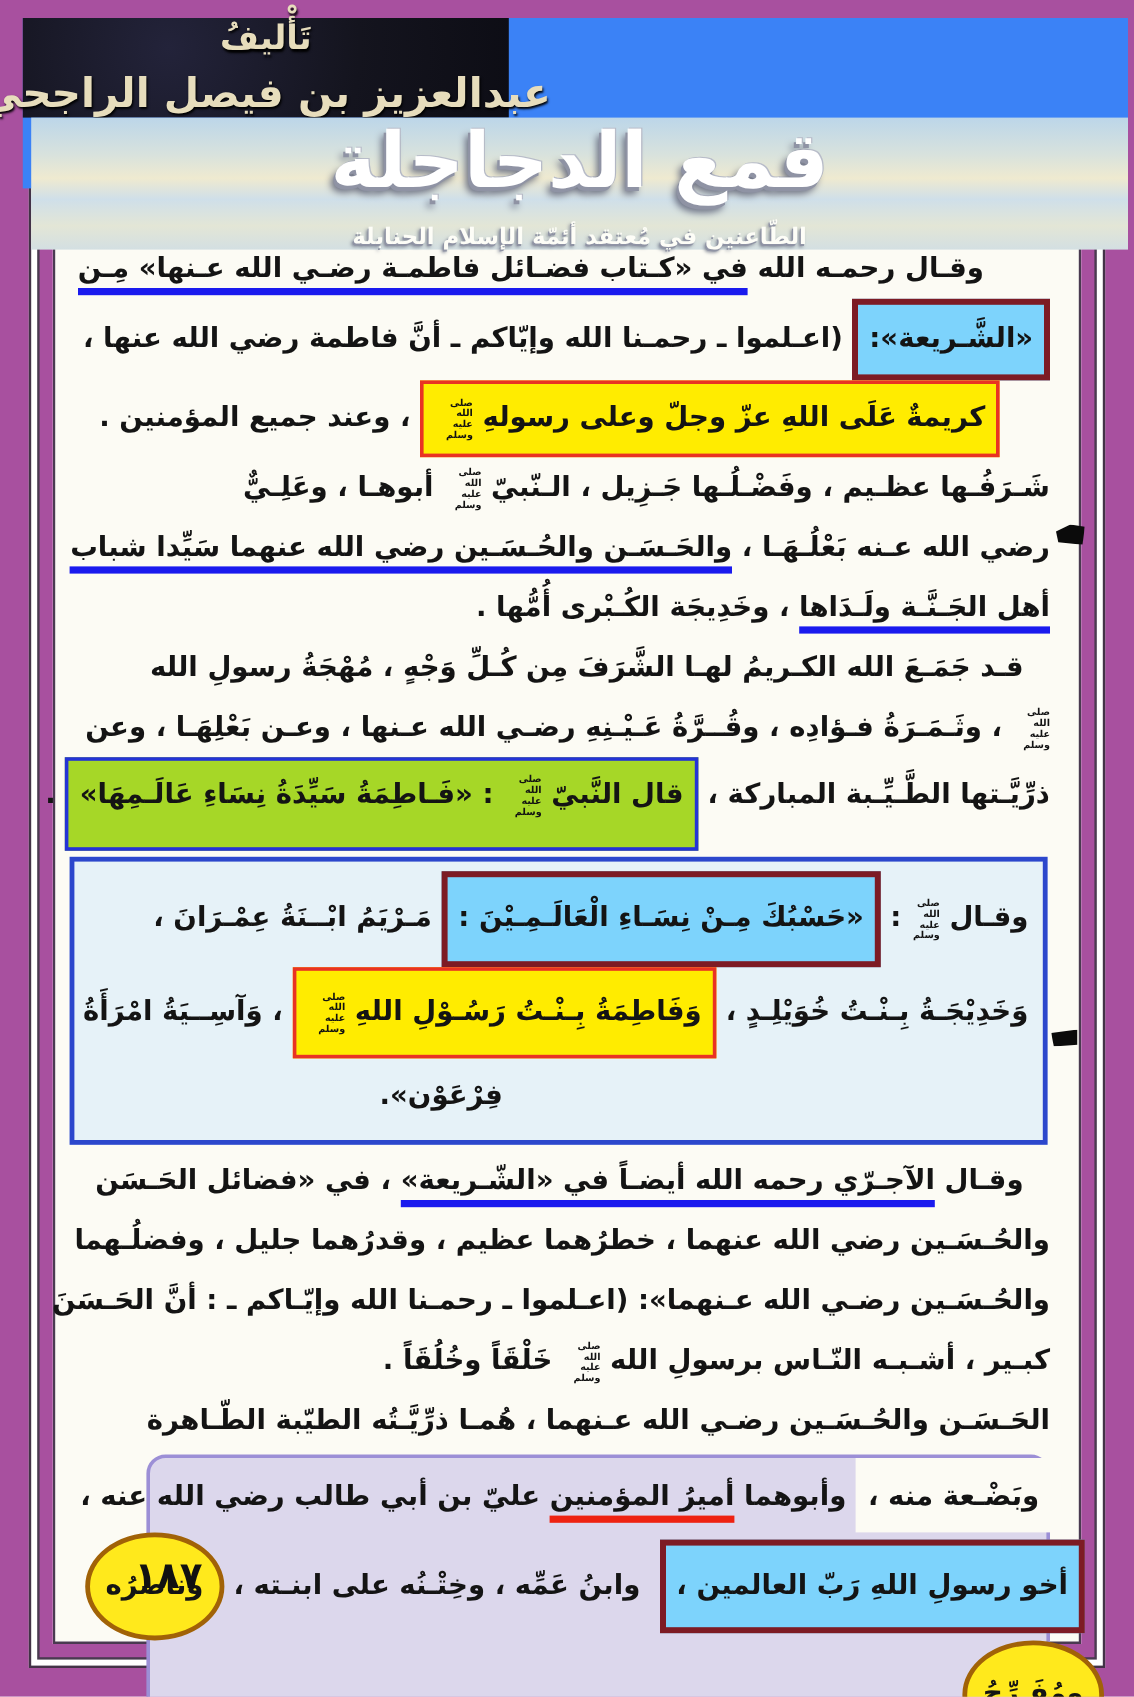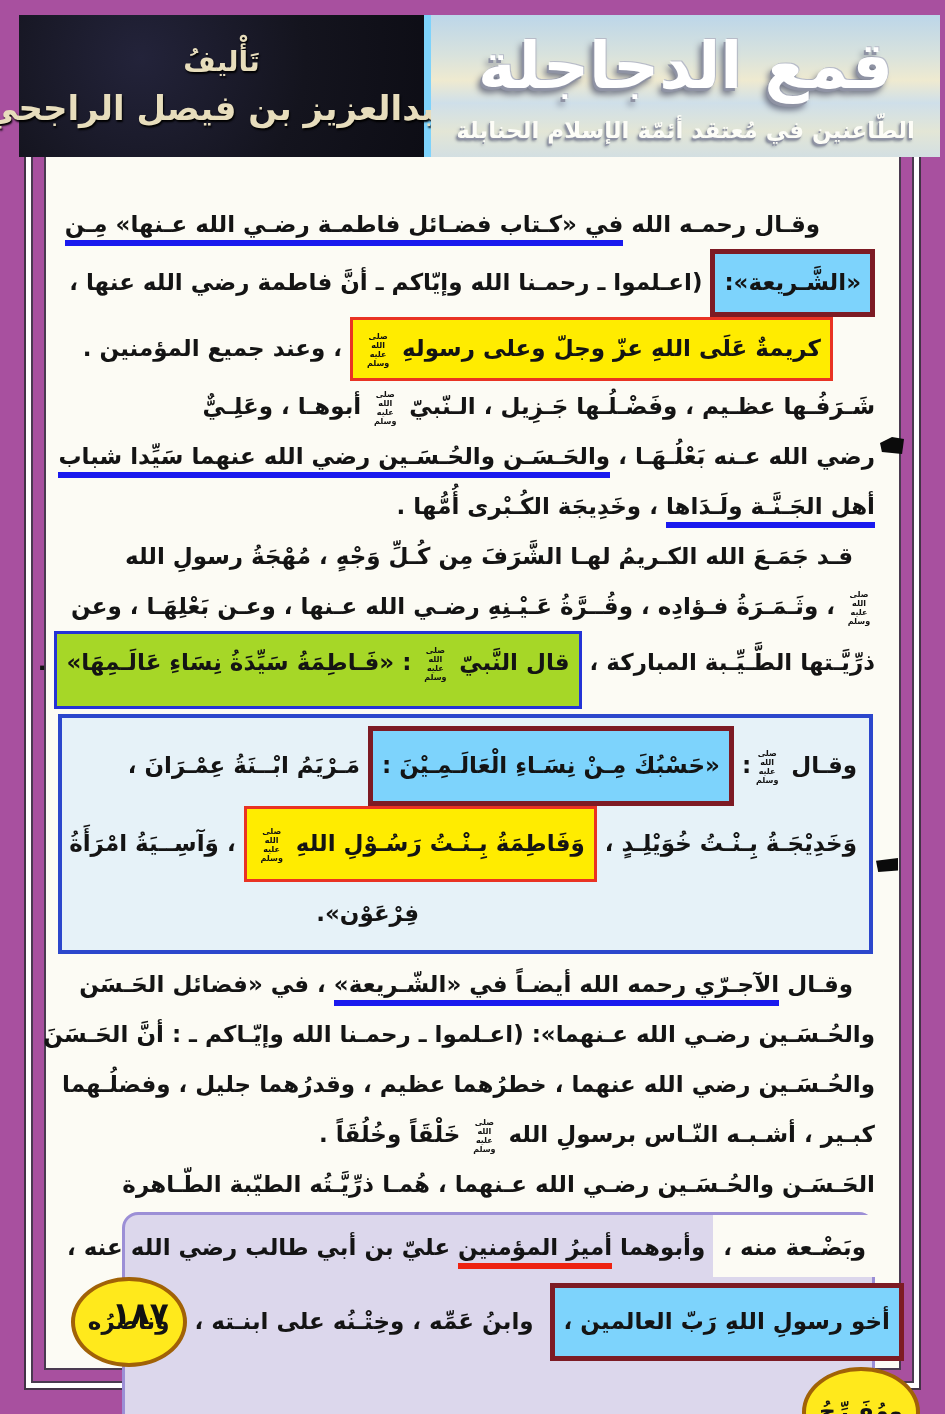--- a/index.html
+++ b/index.html
@@ -9,32 +9,32 @@
     font-family:"DejaVu Sans","Liberation Sans",sans-serif;
   }
   
   .frame-outer{position:absolute;inset:0;border:24px solid #a8509f;pointer-events:none;z-index:1;}
   .frame-outer-edge{position:absolute;inset:24px;border:2px solid #433247;pointer-events:none;z-index:1;}
   .frame-inner{position:absolute;inset:33px;border:11px solid #a8509f;
     box-shadow:0 0 0 2px #4a3a50, inset 0 0 0 2px #4a3a50;pointer-events:none;z-index:1;}
   .page-surface{position:absolute;inset:46px;background:#fcfbf4;z-index:0;}
 
   
-  .header{position:absolute;top:15px;left:19px;width:921px;height:142px;display:flex;z-index:4;background:#7dd3fc;}
+  .header{position:absolute;top:15px;left:19px;width:921px;height:142px;display:flex;z-index:4;background:#3b82f6;flex-direction:column;}
   .header-left{width:405px;height:100%;background:
      radial-gradient(circle at 30% 30%, #23233a 0%, #14141e 55%, #0d0d15 100%);
      color:#e7ddbc;display:flex;flex-direction:column;align-items:center;justify-content:center;gap:10px;}
   .author-label{font-size:28px;font-weight:700;text-shadow:1px 2px 2px #000;}
   .author-name{font-size:34px;font-weight:700;letter-spacing:1px;text-shadow:1px 2px 2px #000;white-space:nowrap;}
   .header-right{flex:1;height:100%;margin-left:7px;background:
      linear-gradient(180deg,#bcd6e9 0%,#d8e2dd 28%,#efead0 46%,#cfdfe9 62%,#e3e6d6 82%,#d3dfe2 100%);
      display:flex;flex-direction:column;align-items:center;justify-content:center;}
   .main-title{font-size:64px;font-weight:700;color:#ffffff;letter-spacing:3px;
      text-shadow:-2px 3px 0 #8f93a4, -4px 6px 6px #6d7284, 1px -1px 0 #b9bdc9;}
-  .subtitle{font-size:23px;font-weight:700;color:#fdfdf7;margin-top:14px;letter-spacing:1px;
+  .subtitle{font-size:19px;font-weight:700;color:#fdfdf7;margin-top:14px;letter-spacing:1px;
      text-shadow:-1px 2px 0 #8f93a4, -2px 3px 3px #777d8e;}
 
   
   .content{position:absolute;top:199px;right:70px;left:58px;z-index:3;
      direction:rtl;text-align:right;font-size:23px;font-weight:700;color:#141414;line-height:50px;}
   .line{white-space:nowrap;}
   .ind-a{margin-right:55px;margin-left:44px;}
   .ind-b{margin-right:42px;}
   .ind-c{margin-right:22px;}
   .ind-far{margin-right:438px;}
@@ -50,21 +50,21 @@
   .seg-bb2{margin-left:8px;margin-right:-40px;position:relative;z-index:2;}
   .seg-yb{background:#ffec00;border:3px solid #e93323;padding:3px 9px 5px;display:inline-block;}
   .seg-gb{background:#a6d727;border:3px solid #2433d6;padding:3px 9px 19px;display:inline-block;}
   .seg-el,.seg-elr{background:#ffe91c;border:4px solid #a16207;border-radius:50%;
      padding:10px 13px 12px;display:inline-block;position:relative;z-index:2;}
   .seg-el{margin-left:-38px;}
   .seg-elr{margin-right:-56px;}
   .seg-ws{display:inline-block;background:#fcfbf4;position:relative;z-index:2;
      margin:-12px -14px 0 0;padding:2px 12px 0 10px;}
 
-  .saw{display:inline-block;width:32px;font-size:8px;line-height:9px;text-align:center;
+  .saw{display:inline-block;width:32px;font-size:8px;line-height:9px;
      vertical-align:-10px;white-space:normal;font-weight:700;color:#111;}
 
   .pageno{position:absolute;top:1295px;left:112px;z-index:3;font-size:31px;font-weight:700;color:#111;}
 
   .margin-mark-1{position:absolute;top:437px;left:880px;width:24px;height:17px;background:#0b0b0b;z-index:3;
      clip-path:polygon(0 35%,50% 0,100% 12%,92% 100%,8% 88%);}
   .margin-mark-2{position:absolute;top:858px;left:876px;width:22px;height:14px;background:#0b0b0b;z-index:3;
      clip-path:polygon(0 20%,100% 0,100% 90%,10% 100%);}
 </style>
 </head>
@@ -105,22 +105,22 @@
       <div class="line"><span class="seg-pl"><span class="saw">صلى الله عليه وسلم</span> ، وثَـمَـرَةُ فـؤادِه ، وقُــرَّةُ عَـيْـنِهِ رضـي الله عـنها ، وعـن بَعْلِهَـا ، وعن</span></div>
       <div class="line"><span class="seg-pl">ذرِّيَّـتها الطَّـيِّـبة المباركة ، </span><span class="seg-gb">قال النَّبيّ <span class="saw">صلى الله عليه وسلم</span> : «فَـاطِمَةُ سَيِّدَةُ نِسَاءِ عَالَـمِهَا»</span><span class="seg-pl"> .</span></div>
     </div>
     <div class="block block-bluebox">
       <div class="line"><span class="seg-pl">وقـال <span class="saw">صلى الله عليه وسلم</span>: </span><span class="seg-bb">«حَسْبُكَ مِـنْ نِسَـاءِ الْعَالَـمِـيْنَ :</span><span class="seg-pl"> مَـرْيَمُ ابْــنَةُ عِمْـرَانَ ،</span></div>
       <div class="line"><span class="seg-pl">وَخَدِيْجَـةُ بِـنْـتُ خُوَيْلِـدٍ ، </span><span class="seg-yb">وَفَاطِمَةُ بِـنْـتُ رَسُـوْلِ اللهِ <span class="saw">صلى الله عليه وسلم</span></span><span class="seg-pl"> ، وَآسِــيَةُ امْرَأَةُ</span></div>
       <div class="line ind-far"><span class="seg-pl">فِرْعَوْن».</span></div>
     </div>
     <div class="block block-plain">
       <div class="line ind-c"><span class="seg-pl">وقـال </span><span class="seg-bul">الآجـرّي رحمه الله أيضـاً في «الشّـريعة»</span><span class="seg-pl"> ، في «فضائل الحَـسَن</span></div>
+      <div class="line"><span class="seg-pl">والحُـسَـين رضي الله عنهما ، خطرُهما عظيم ، وقدرُهما جليل ، وفضلُـهما</span></div>
       <div class="line"><span class="seg-pl">والحُـسَـين رضـي الله عـنهما»: (اعـلموا ـ رحمـنا الله وإيّـاكم ـ : أنَّ الحَـسَنَ</span></div>
-      <div class="line"><span class="seg-pl">والحُـسَـين رضي الله عنهما ، خطرُهما عظيم ، وقدرُهما جليل ، وفضلُـهما</span></div>
       <div class="line"><span class="seg-pl">كبـير ، أشـبـه النّـاس برسولِ الله <span class="saw">صلى الله عليه وسلم</span> خَلْقَاً وخُلُقَاً .</span></div>
     </div>
     <div class="block block-plain">
       <div class="line"><span class="seg-pl">الحَـسَـن والحُـسَـين رضـي الله عـنهما ، هُمـا ذرِّيَّـتُه الطيّبة الطّـاهرة</span></div>
     </div>
     <div class="block block-lavbox">
       <div class="line"><span class="seg-ws">وبَضْـعة منه ،</span><span class="seg-pl"> وأبوهما </span><span class="seg-rul">أميرُ المؤمنين</span><span class="seg-pl"> عليّ بن أبي طالب رضي الله عنه ،</span></div>
       <div class="line"><span class="seg-bb seg-bb2">أخو رسولِ اللهِ رَبّ العالمين ،</span><span class="seg-pl"> وابنُ عَمِّه ، وخِتْـنُه على ابنـته ، </span><span class="seg-el">وناصرُه</span><span class="seg-pl"> ،</span></div>
       <div class="line"><span class="seg-elr">ومُفَـرِّجُ</span></div>
     </div>

